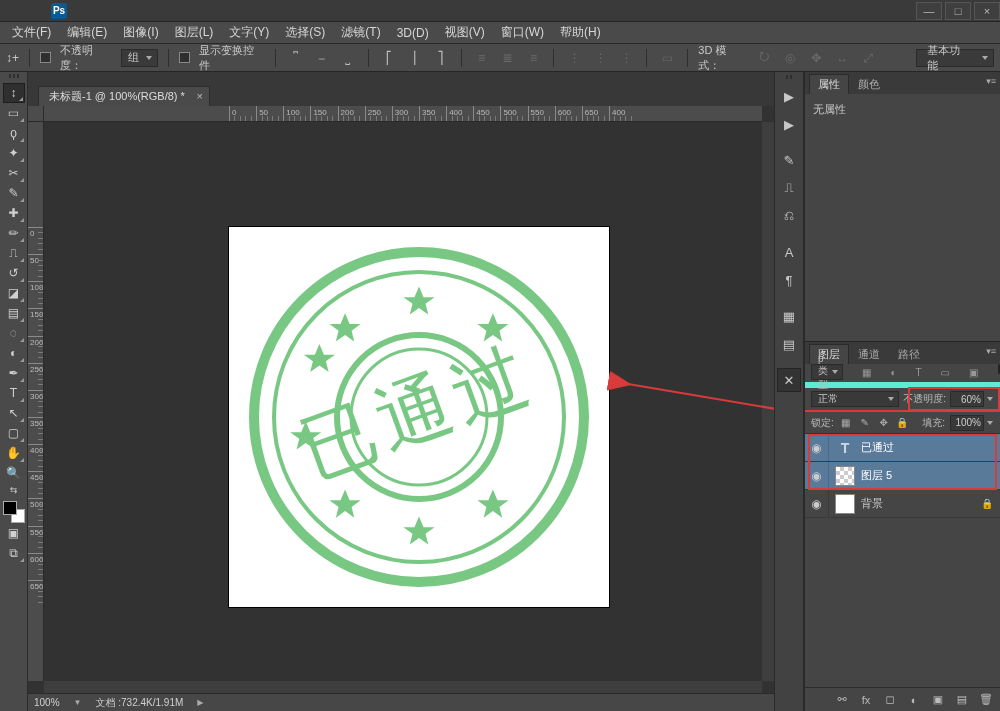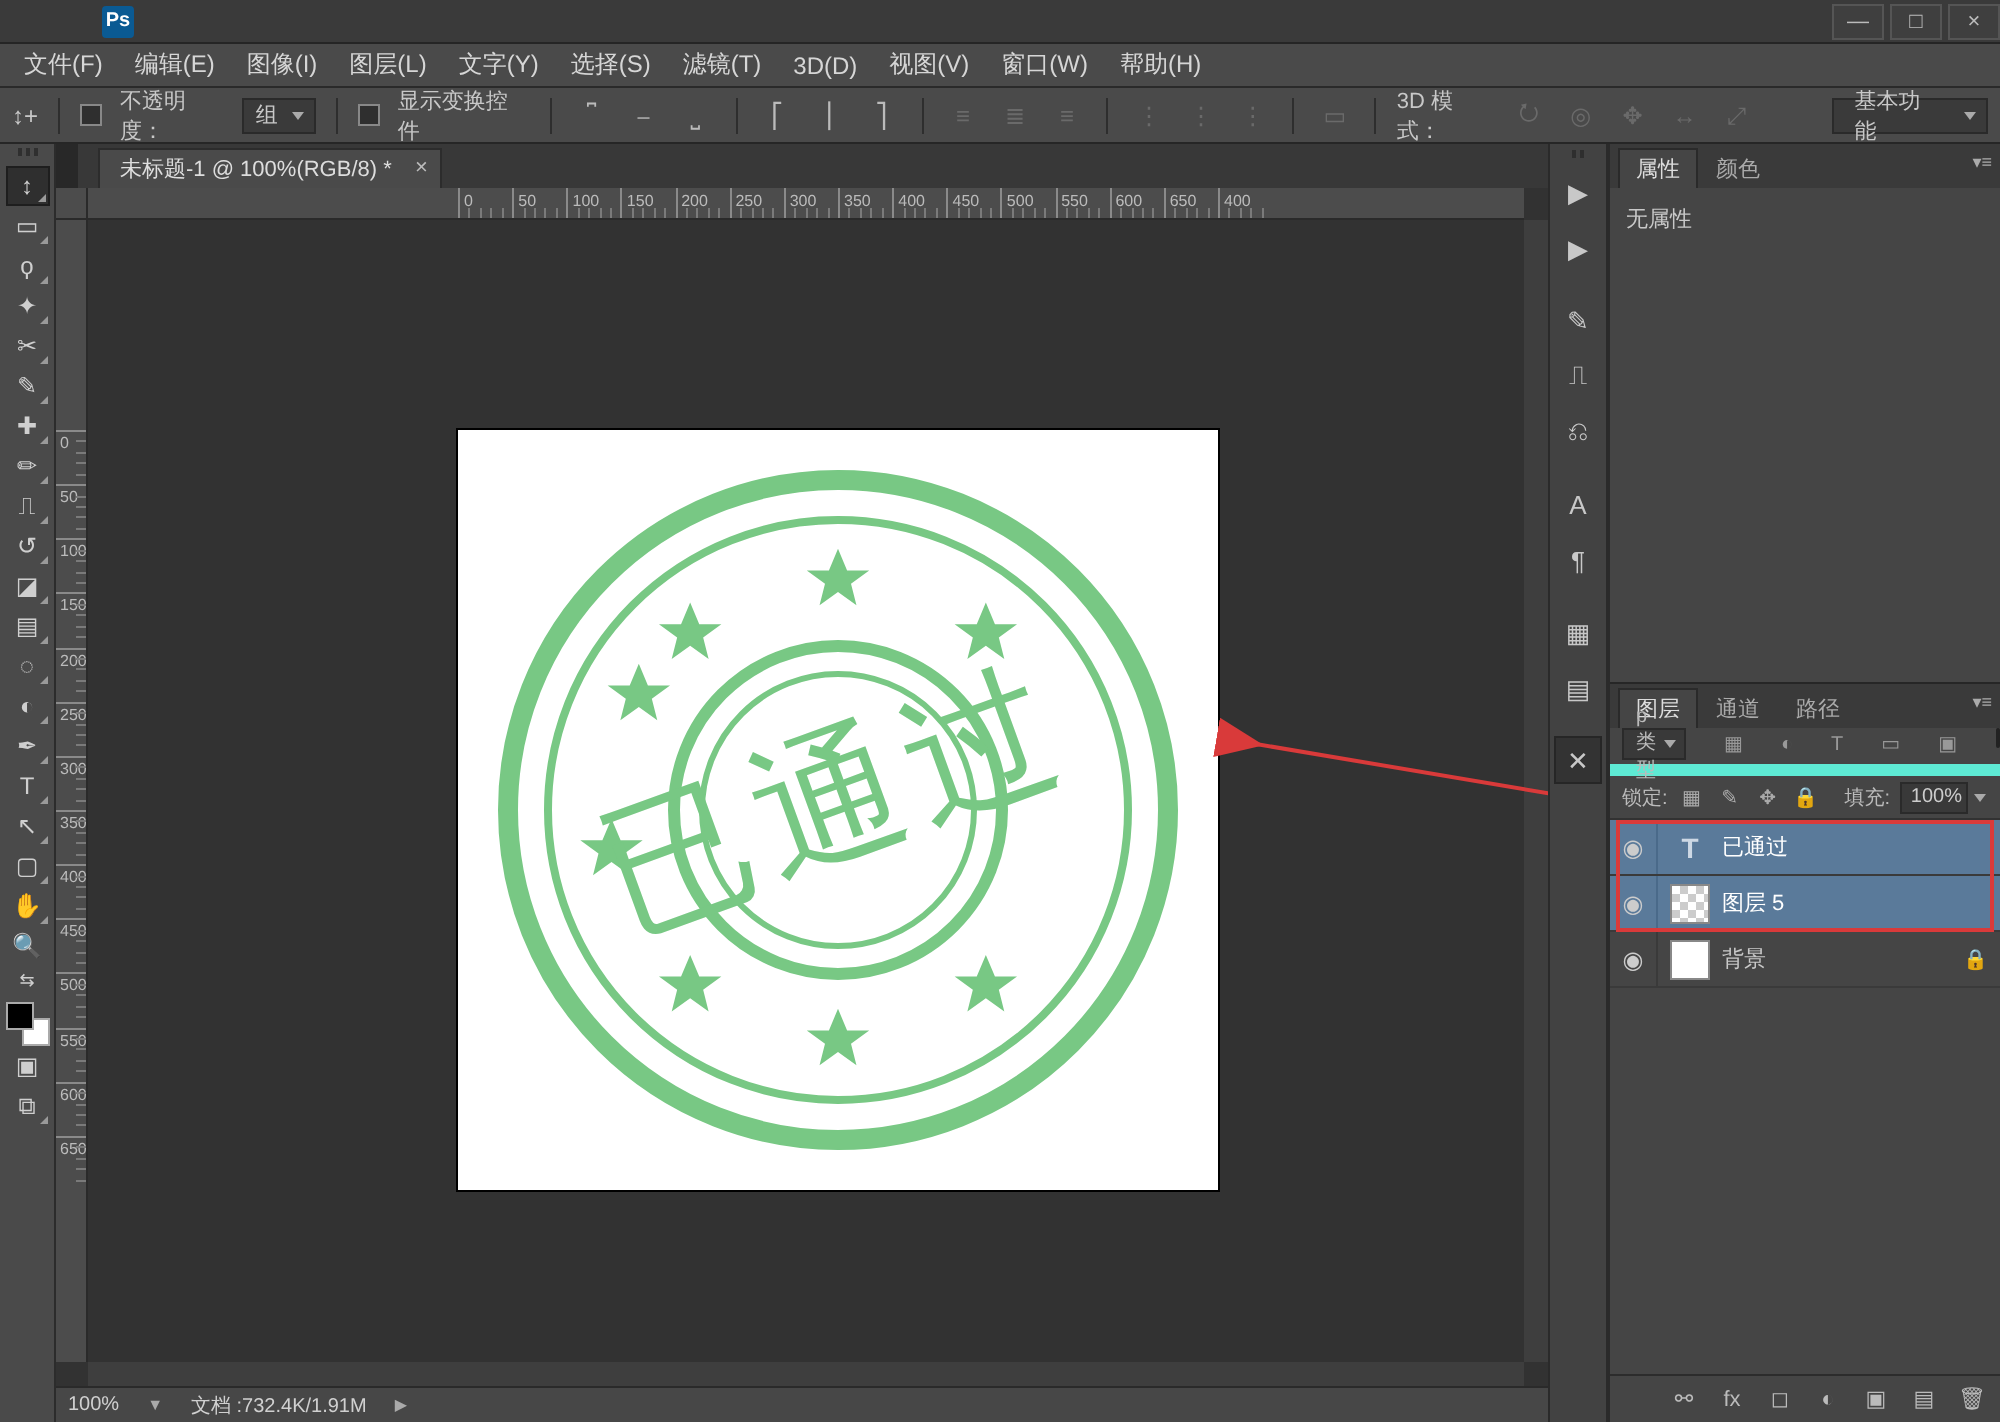--- a/index.html
+++ b/index.html
@@ -37,21 +37,21 @@
   .tool { width:22px; height:20px; margin:0; display:flex; align-items:center; justify-content:center; color:#cfcfcf; font-size:12px; position:relative; cursor:default;}
   .tool.active { background:#2f2f2f; border:1px solid #1e1e1e; }
   .tool .corner { position:absolute; right:1px; bottom:1px; width:0;height:0;border-left:4px solid transparent; border-bottom:4px solid #9a9a9a;}
   .swatches { margin-top:4px; width:22px; height:22px; position:relative;}
   .swatches .fg{position:absolute; left:0; top:0; width:14px;height:14px; background:#000; border:1px solid #aaa;}
   .swatches .bg{position:absolute; right:0; bottom:0; width:14px;height:14px; background:#fff; border:1px solid #aaa;}
   .tool.small-toggle { height:14px; font-size:9px; gap:2px;}
 
   
   .doc-col { flex:1; display:flex; flex-direction:column; background:#282828; min-width:0; }
-  .doctab-row { height:22px; background:#383838; display:flex; align-items:flex-end; padding-left:10px;margin-left:11px;}
+  .doctab-row { height:34px; background:#383838; display:flex; align-items:flex-end; padding-left:10px;}
   .doctab { height:20px; background:#4a4a4a; border:1px solid #2c2c2c; border-bottom:none; padding:0 24px 0 10px; font-size:11px; color:#ddd; display:flex; align-items:center; position:relative;}
   .doctab .close { position:absolute; right:6px; top:3px; font-size:11px; color:#bbb;}
   .canvas-wrap { flex:1; position:relative; overflow:hidden; background:#323232;}
 
   
   .ruler-h { position:absolute; left:16px; right:12px; top:0; height:16px; background:#4c4c4c; border-bottom:1px solid #2a2a2a; overflow:hidden; font-size:8px; color:#bbb;}
   .ruler-h .tick { position:absolute; top:0; height:16px; border-left:1px solid #8a8a8a;}
   .ruler-h .tick span{ position:absolute; top:2px; left:2px;}
   .ruler-h .minor{position:absolute; top:10px; height:6px; border-left:1px solid #7a7a7a;}
   .ruler-v { position:absolute; left:0; top:16px; bottom:12px; width:16px; background:#4c4c4c; border-right:1px solid #2a2a2a; overflow:hidden; font-size:8px; color:#bbb;}
@@ -554,20 +554,30 @@
               <span>p 类型</span>
             </span>
           <span class="fbtn">▦</span>
           <span class="fbtn">◐</span>
           <span class="fbtn">T</span>
           <span class="fbtn">▭</span>
           <span class="fbtn">▣</span>
           <span class="toggle"></span>
         </div>
 
+        <div class="lp-blend-row">
+          <span class="dropdown">
+              <span>正常</span>
+            </span>
+          <span class="lp-label">不透明度:</span>
+          <span class="lp-valwrap">
+            <span class="lp-valbox">60%</span>
+          </span>
+          <div class="lp-blend-row-outline"></div>
+        </div>
 
         <div class="lp-lock-row">
           <span class="lp-label">锁定:</span>
           <span class="fbtn">▦</span>
           <span class="fbtn">✎</span>
           <span class="fbtn">✥</span>
           <span class="fbtn">🔒</span>
           <span style="flex:1"></span>
           <span class="lp-label">填充:</span>
           <span class="lp-valwrap">

